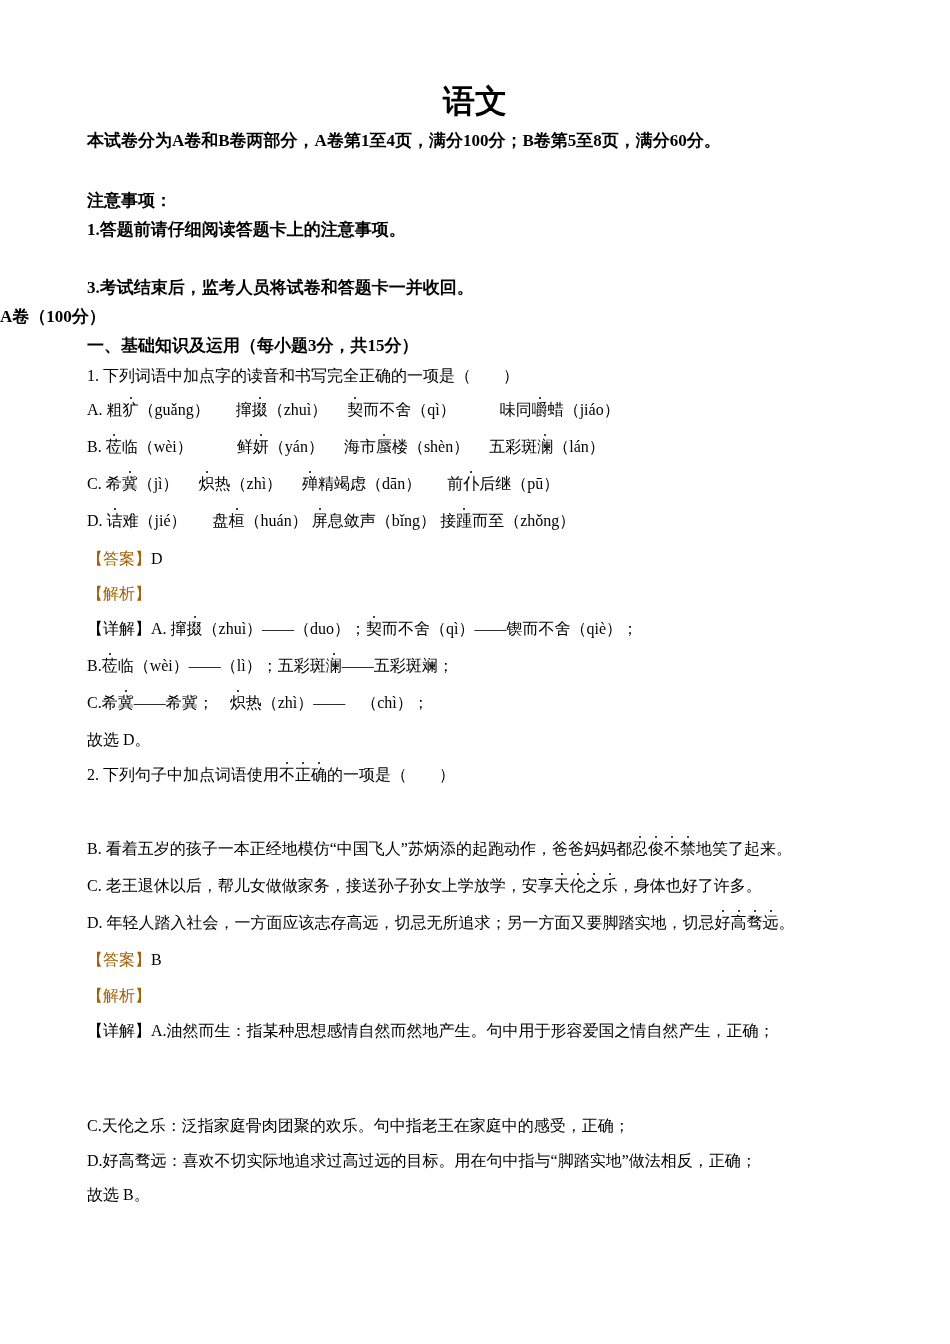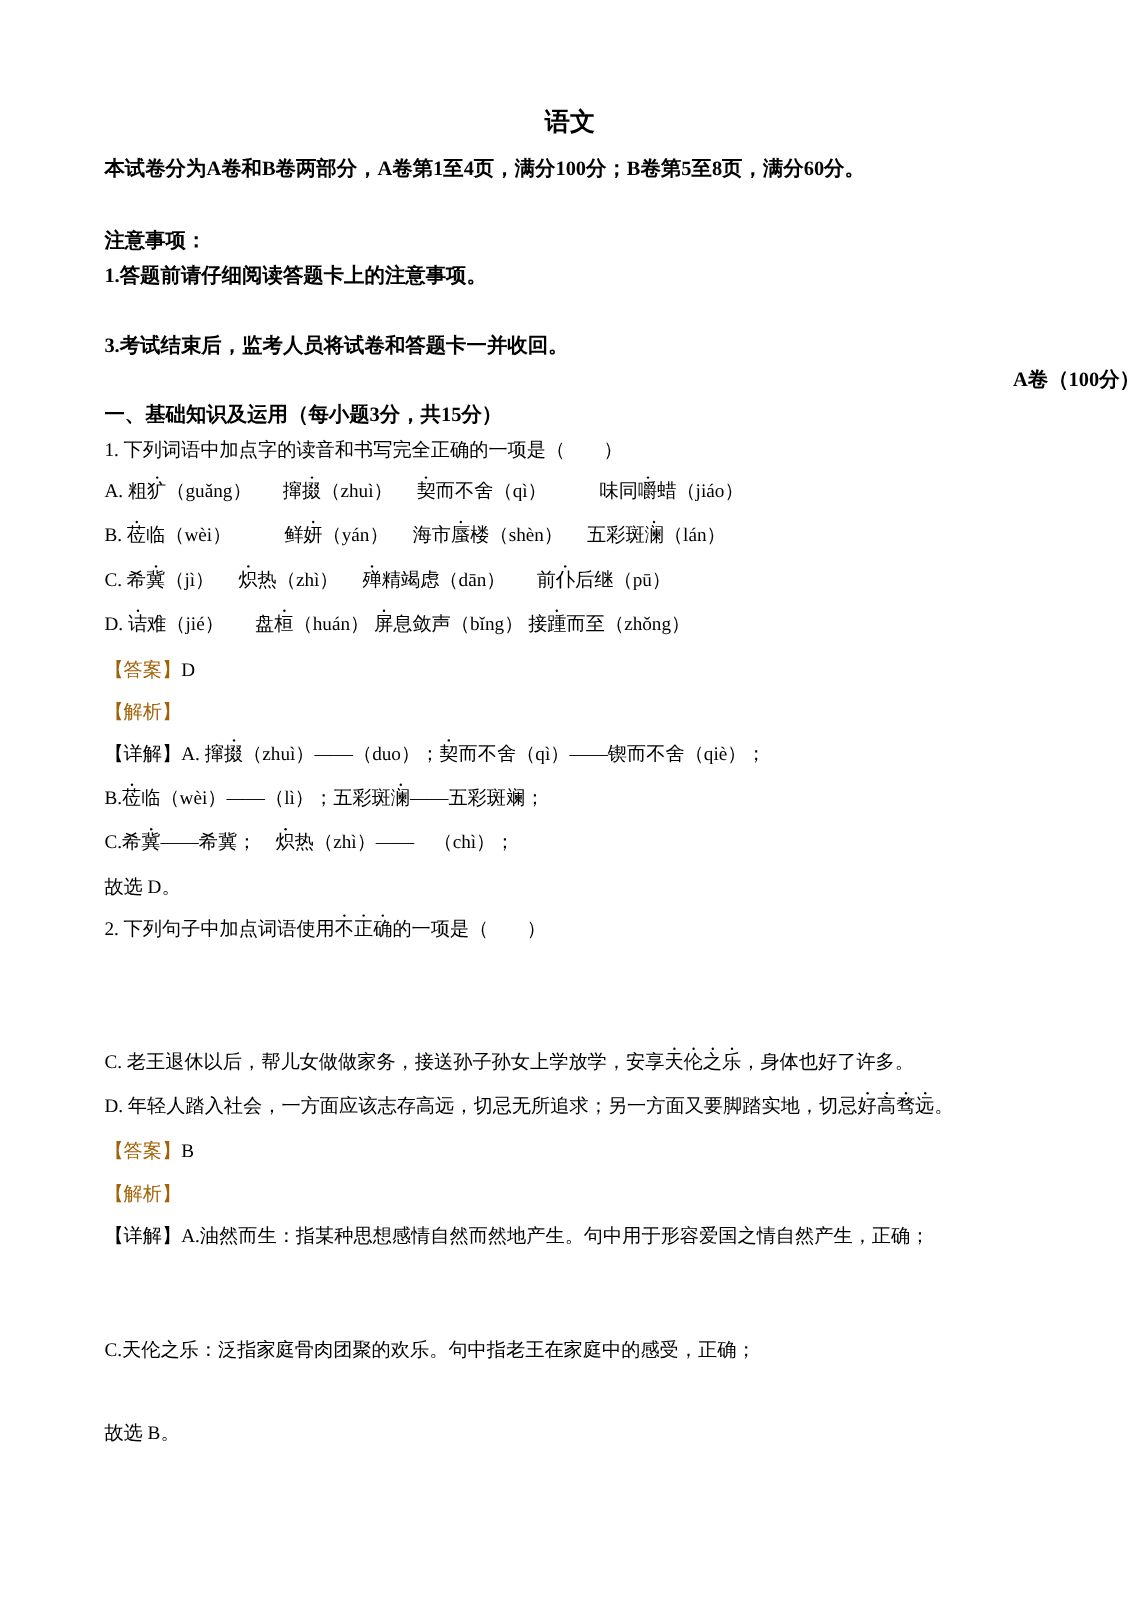--- a/index.html
+++ b/index.html
@@ -2,22 +2,22 @@
 <html><head>
   <meta charset="utf-8">
   <style>
     html, body { margin: 0; padding: 0; background: #ffffff; }
     body { width: 950px; height: 1344px; position: relative; overflow: hidden;
            font-family: "Liberation Serif", "DejaVu Serif", serif; color: #000; }
     .page { position: absolute; left: 0; top: 0; width: 950px; height: 1344px; }
     .line { position: absolute; left: 87px; white-space: nowrap; font-size: 16px; line-height: 20px; }
     .bold { font-weight: bold; font-size: 17px; }
     .title { position: absolute; left: 0; width: 950px; top: 86px; text-align: center;
-             font-size: 21px; font-weight: bold; line-height: 30px; }
-    .center { left: 0; width: 950px; text-align: right; }
+             font-size: 32px; font-weight: bold; line-height: 30px; }
+    .center { left: 0; width: 950px; text-align: left; }
     .tag { color: #a16207; }
     .dot { position: relative; display: inline-block; }
     .dot::before { content: ""; position: absolute; left: 50%; top: -3px; width: 2px; height: 2px;
                    margin-left: -1px; background: #000; border-radius: 1px; }
     .gap { display: inline-block; } .w36 { width: 36px; } .w18 { width: 18px; } .w12 { width: 12px; }
   </style>
 </head>
 <body>
 
 <div class="page">
@@ -90,32 +90,36 @@
   </div>
   <div class="line" style="top:693px">
     <span>C.希</span><span class="dot">冀</span><span>——希冀；　</span><span class="dot">炽</span><span>热（zhì）——　（chì）；</span>
   </div>
   <div class="line" style="top:730px">故选 D。</div>
 
   <div class="line" style="top:765px">
     <span>2. 下列句子中加点词语使用</span><span class=""><span class="dot">不</span><span class="dot">正</span><span class="dot">确</span></span><span>的一项是（　　）</span>
   </div>
 
+  <div class="line" style="top:839px">
+    <span>B. 看着五岁的孩子一本正经地模仿“中国飞人”苏炳添的起跑动作，爸爸妈妈都</span><span class=""><span class="dot">忍</span><span class="dot">俊</span><span class="dot">不</span><span class="dot">禁</span></span><span>地笑了起来。</span>
+  </div>
   <div class="line" style="top:876px">
     <span>C. 老王退休以后，帮儿女做做家务，接送孙子孙女上学放学，安享</span><span class=""><span class="dot">天</span><span class="dot">伦</span><span class="dot">之</span><span class="dot">乐</span></span><span>，身体也好了许多。</span>
   </div>
   <div class="line" style="top:913px">
     <span>D. 年轻人踏入社会，一方面应该志存高远，切忌无所追求；另一方面又要脚踏实地，切忌</span><span class=""><span class="dot">好</span><span class="dot">高</span><span class="dot">骛</span><span class="dot">远</span></span><span>。</span>
   </div>
 
   <div class="line" style="top:950px">
     <span class="tag">【答案】</span><span>B</span>
   </div>
   <div class="line" style="top:986px">
     <span class="tag">【解析】</span>
   </div>
   <div class="line" style="top:1021px">
     <span>【详解】</span><span>A.油然而生：指某种思想感情自然而然地产生。句中用于形容爱国之情自然产生，正确；</span>
   </div>
   <div class="line" style="top:1116px">C.天伦之乐：泛指家庭骨肉团聚的欢乐。句中指老王在家庭中的感受，正确；</div>
+  <div class="line" style="top:1151px">D.好高骛远：喜欢不切实际地追求过高过远的目标。用在句中指与“脚踏实地”做法相反，正确；</div>
   <div class="line" style="top:1185px">故选 B。</div>
 
 </div>
 
 </body></html>

